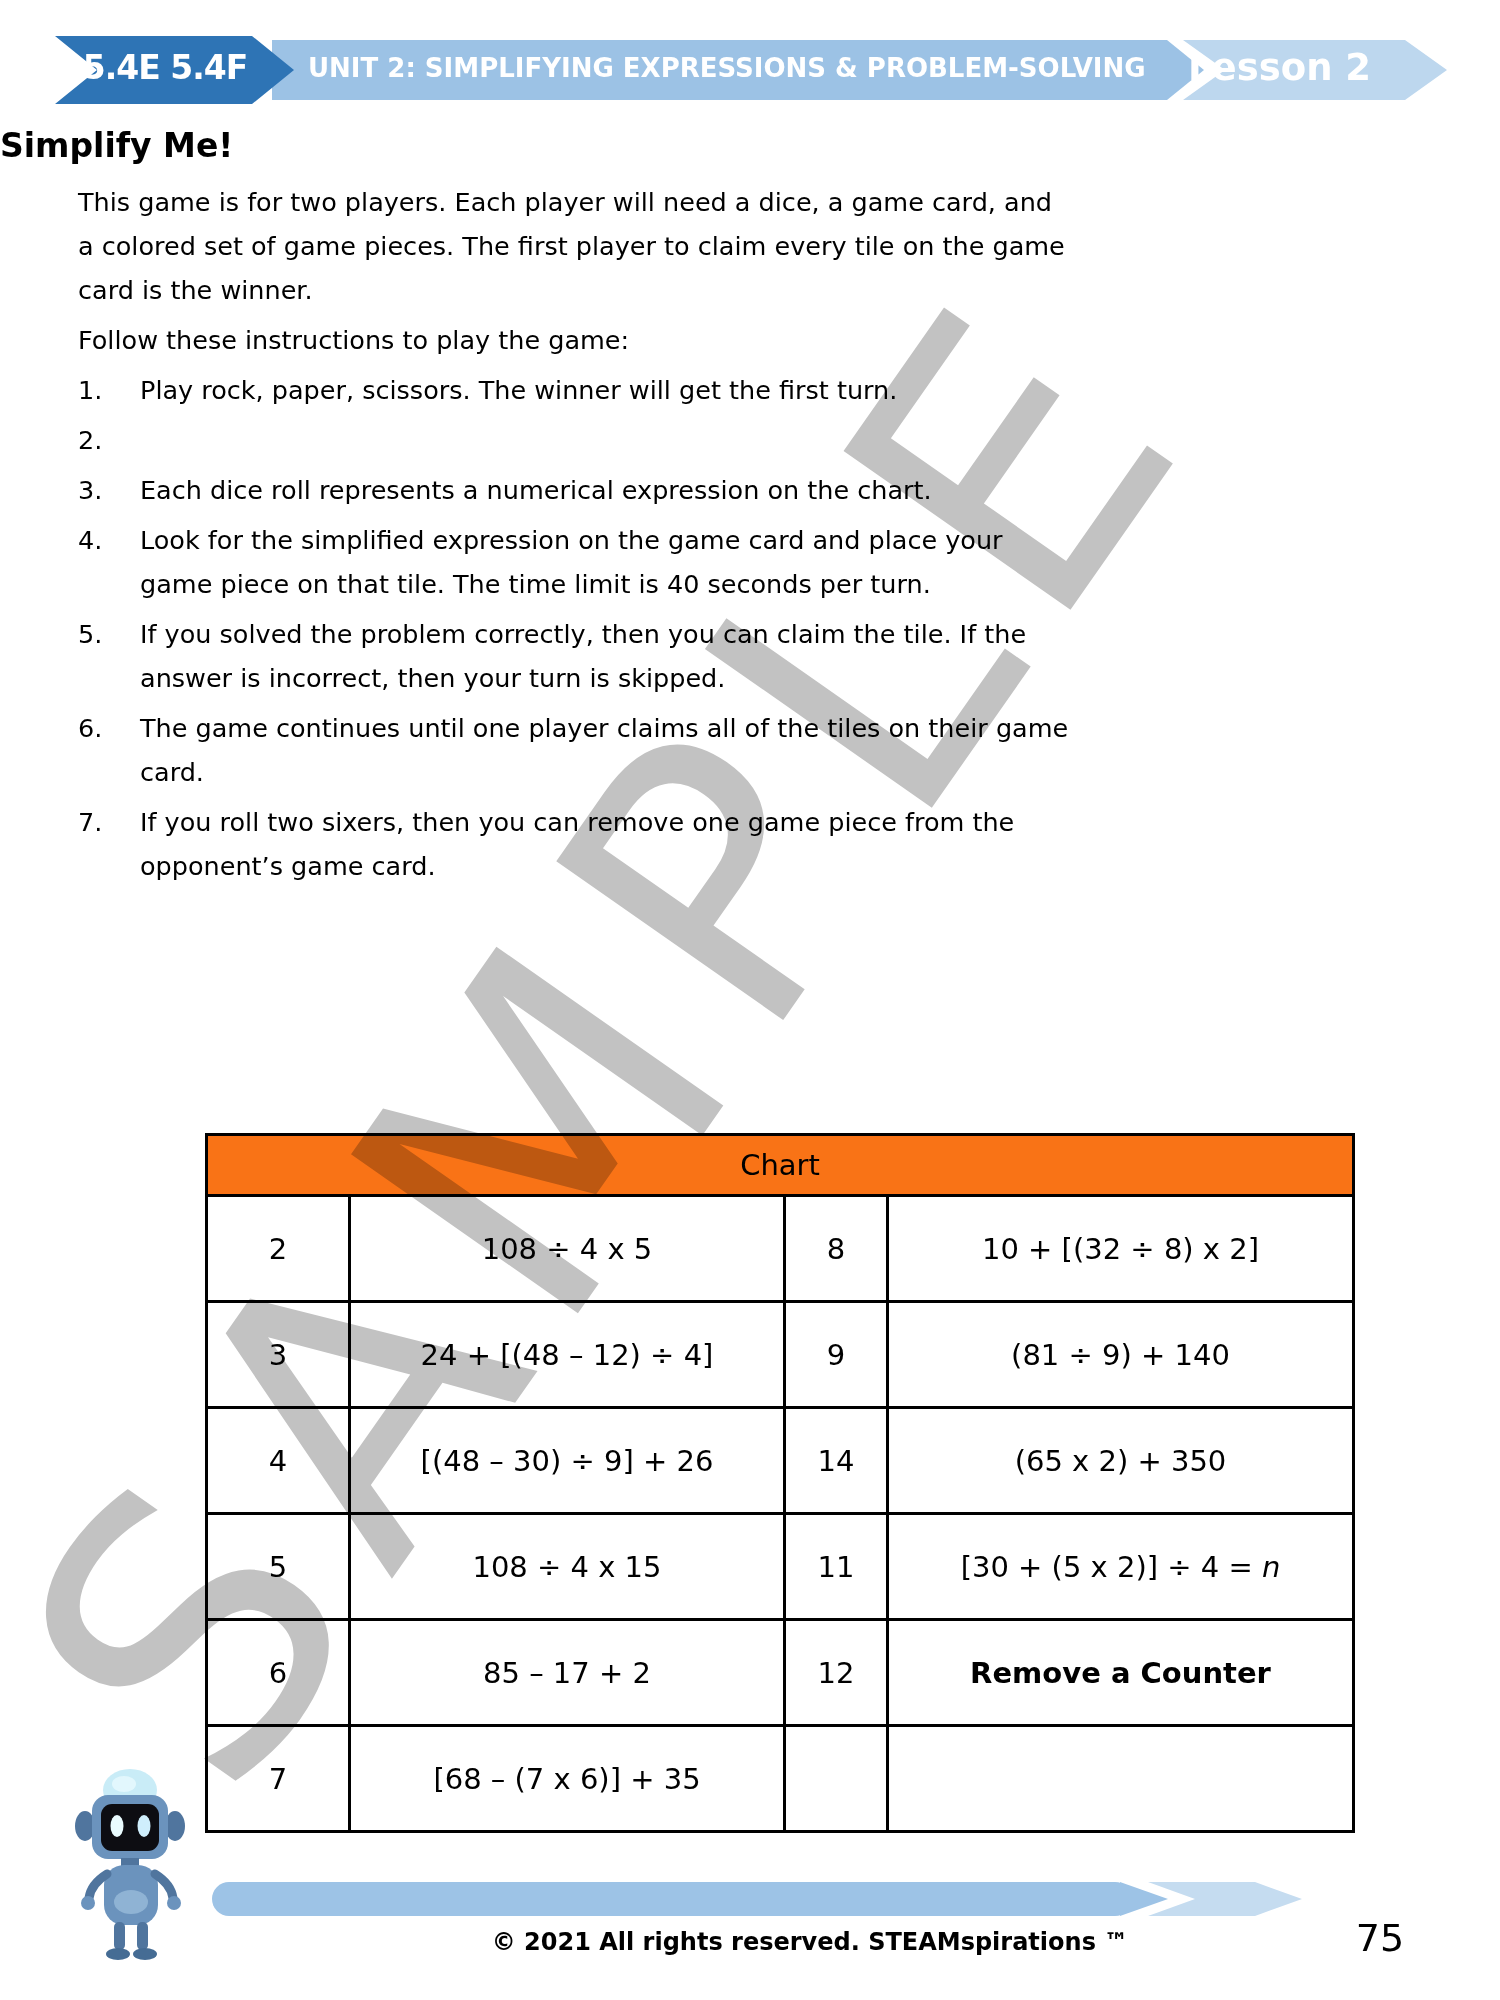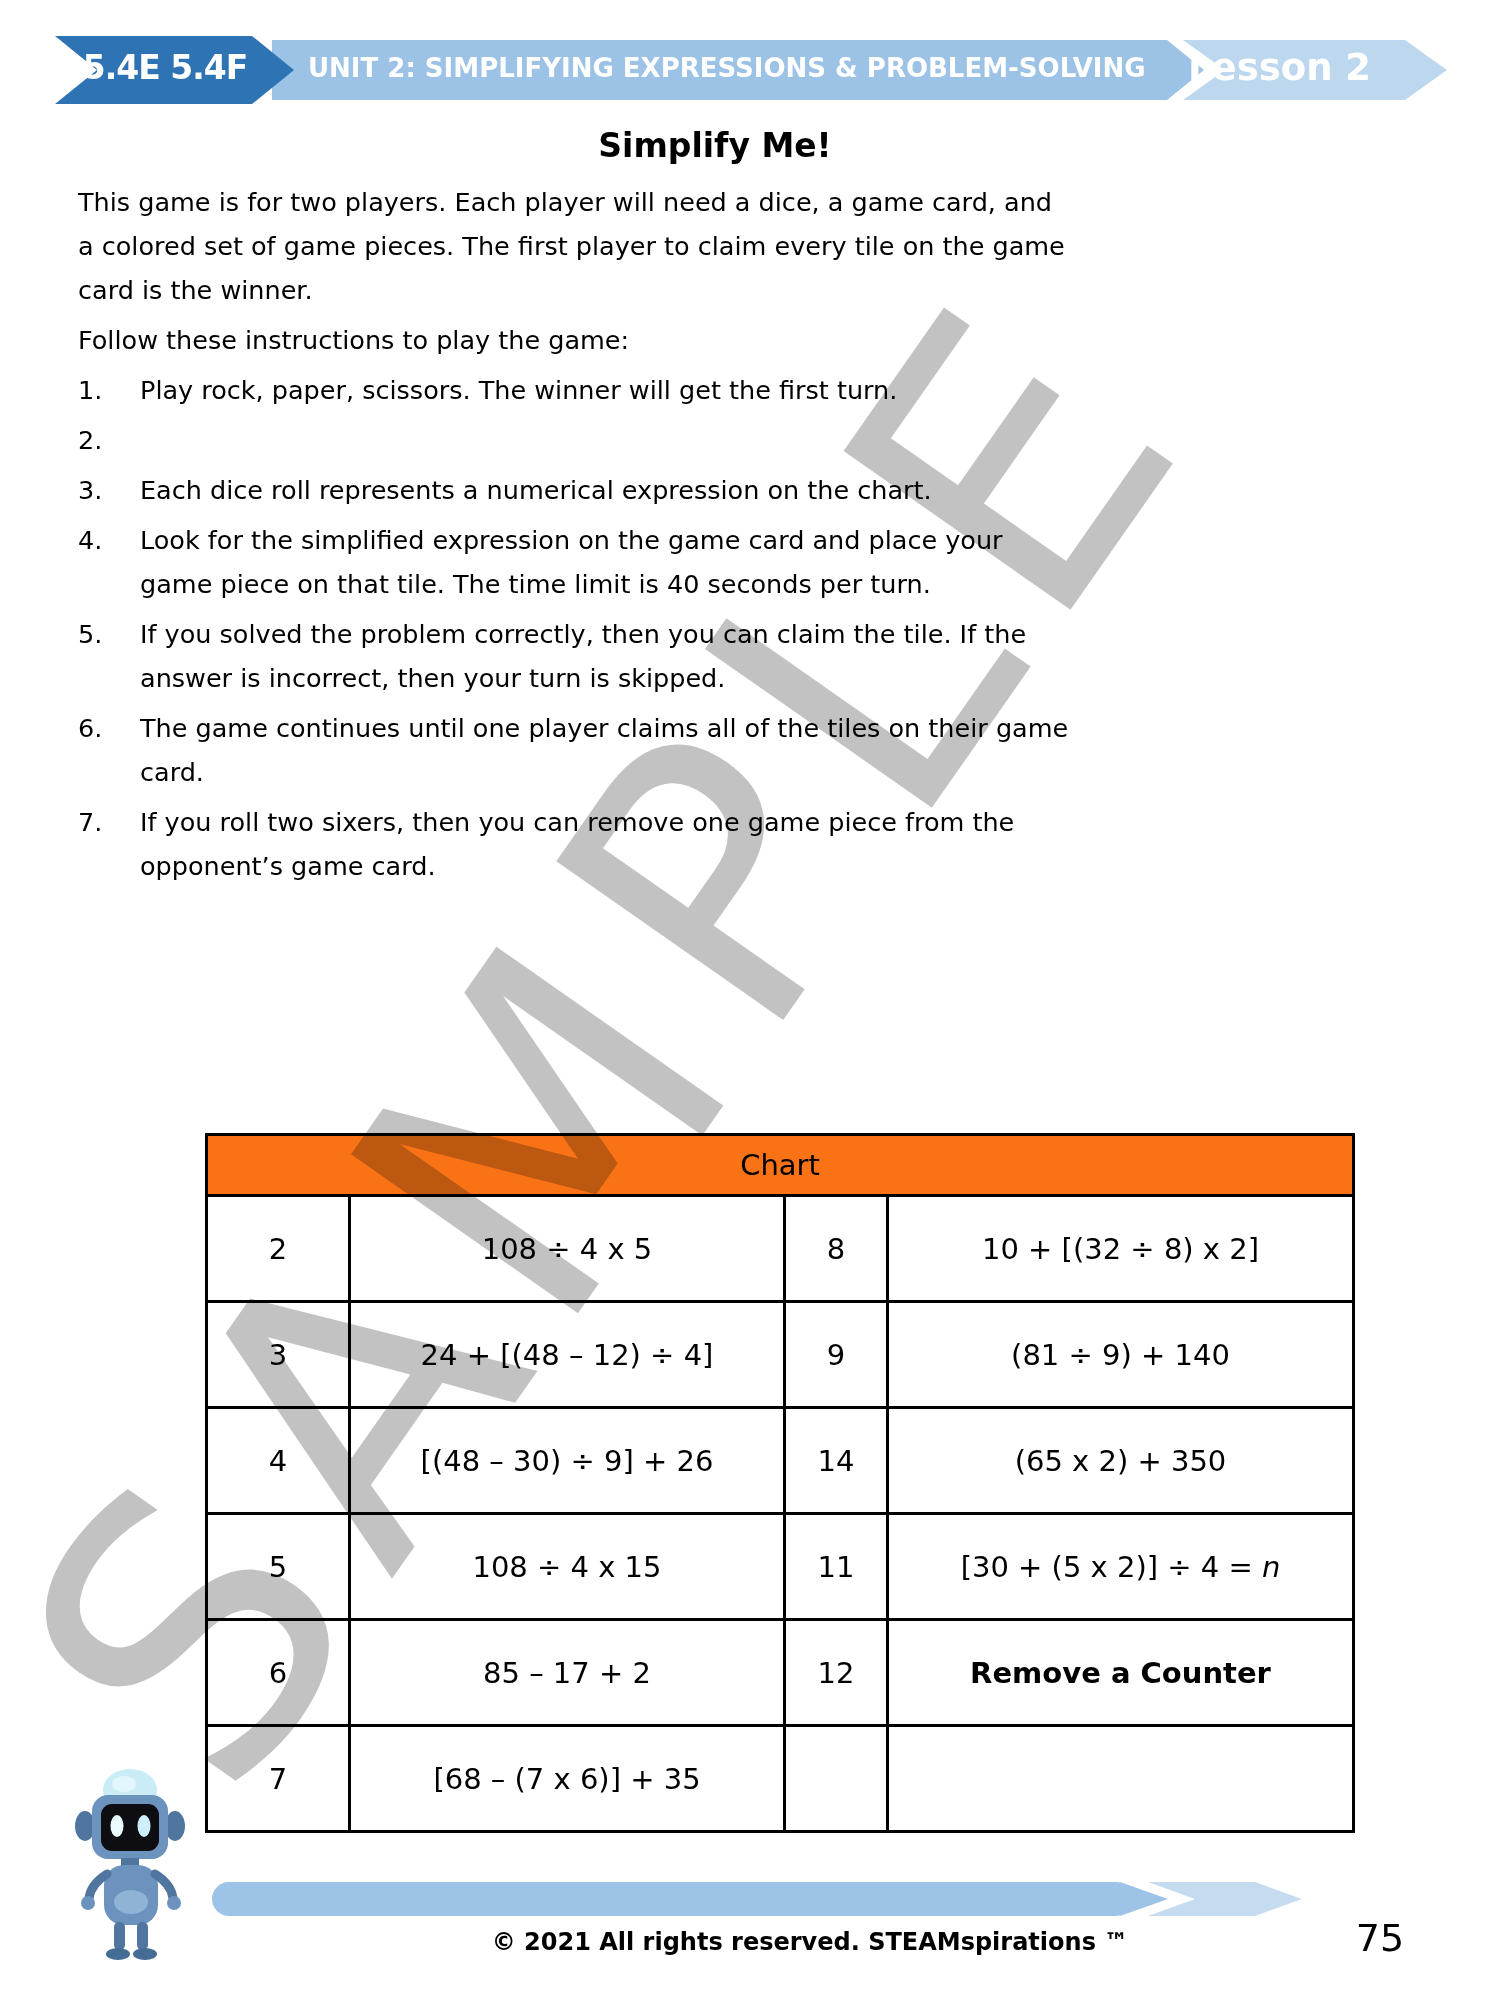--- a/index.html
+++ b/index.html
@@ -25,21 +25,21 @@
     white-space:nowrap;
   }
   .lesson-text{
     position:absolute;left:1188px;top:46px;width:235px;
     font-size:37px;font-weight:bold;color:#fff;
   }
 
   
   .page-title{
     position:absolute;left:0;top:126px;width:1430px;
-    text-align:center;font-size:33px;font-weight:bold;color:#000;
+    text-align:left;font-size:33px;font-weight:bold;color:#000;
   }
 
   
   .body-copy{
     position:absolute;left:78px;top:174px;width:1050px;
     font-size:25.5px;line-height:44px;color:#000;margin-top:6px;
   }
   .body-copy p{margin:0 0 6px 0;white-space:pre-line;}
   .instr{display:flex;margin:0 0 6px 0;}
   .instr-num{width:62px;flex:0 0 62px;}

